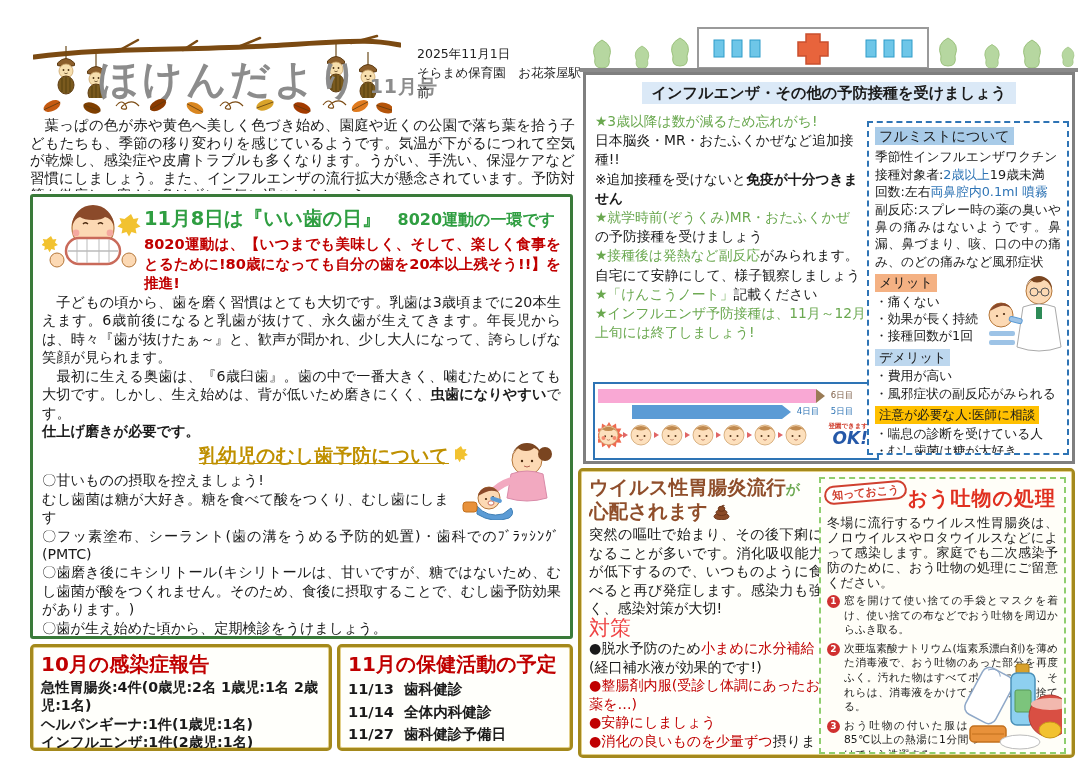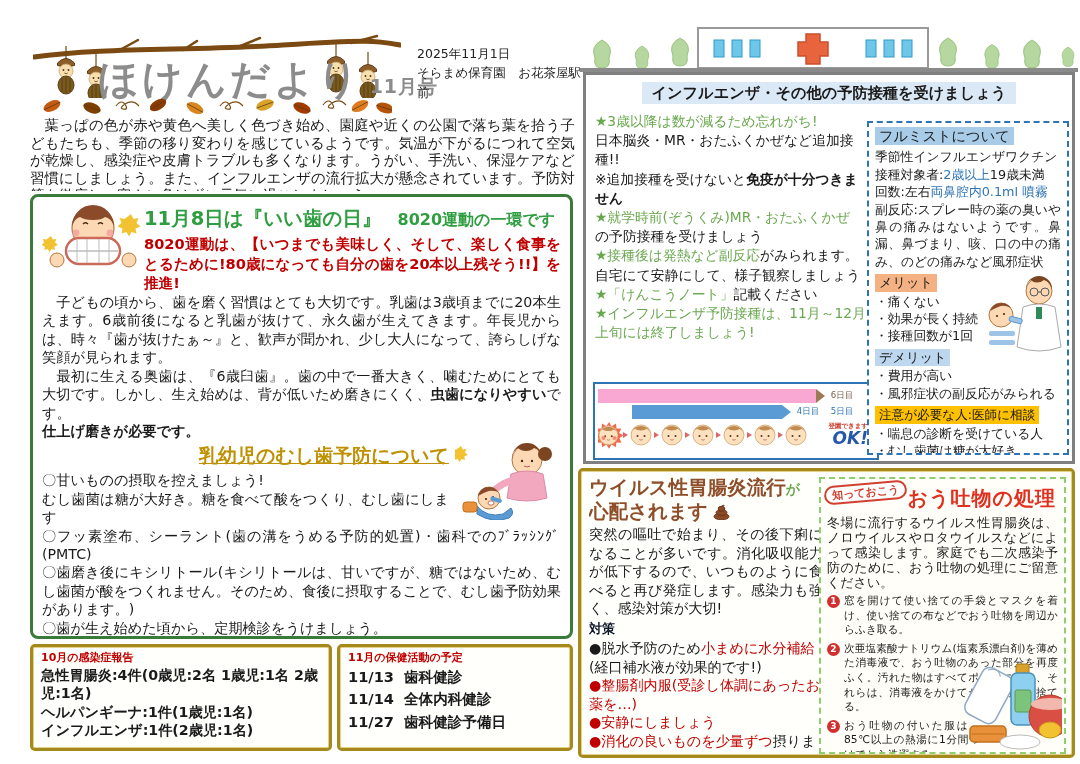--- a/index.html
+++ b/index.html
@@ -6,36 +6,36 @@
 html,body{background:#fff}
 body{width:1080px;height:764px;font-family:"DejaVu Sans","Liberation Sans",sans-serif;color:#1a1a1a}
 #page{position:relative;width:1080px;height:764px;background:#fff;overflow:hidden}
 .abs{position:absolute}
 
 .page-title{position:absolute;left:98px;top:52px;font-size:40px;font-weight:bold;color:#8c8c8c;letter-spacing:3px;white-space:nowrap}
 .issue{font-size:19px;font-weight:bold;color:#8c8c8c;margin-left:8px;letter-spacing:1px}
 .pub{position:absolute;left:417px;top:44px;width:175px;font-size:12.5px;line-height:1.55;color:#222}
 .intro{position:absolute;left:30px;top:117px;width:545px;font-size:14.4px;line-height:17.6px;text-align:justify;overflow:hidden;height:74px}
 
-.greenbox{position:absolute;left:30px;top:194px;width:543px;height:445px;border:3px solid #3a7a3a;border-radius:8px;background:#fff;padding:5px 9px;overflow:hidden}
+.greenbox{position:absolute;left:30px;top:194px;width:543px;height:445px;border:3px solid #3a7a3a;border-radius:3px;background:#fff;padding:5px 9px;overflow:hidden}
 .gb-head{display:flex}
 .toothboy{flex:0 0 102px}
 .gb-headtext{flex:1;padding-top:3px}
 .gb-title{white-space:nowrap;overflow:hidden}
 .gb-title .big{font-size:19.5px;font-weight:bold;color:#2f9e41}
 .gb-title .sub{font-size:16px;font-weight:bold;color:#2f9e41}
 .gb-slogan{color:#c00000;font-weight:bold;font-size:14.6px;line-height:1.35;margin-top:2px;text-align:justify}
 .para{font-size:14.2px;line-height:18.4px;text-align:justify}
 .bold{font-weight:bold}
 .momchild{float:right;margin:0 0 2px 6px}
 .gb-subhead{font-size:19px;font-weight:bold;color:#bf9000;text-decoration:underline;text-align:right;margin:3px 0 2px}
 .bullet{font-size:14.2px;line-height:18.4px;text-align:justify}
 
 .goldbox{position:absolute;border:3px solid #a4891c;border-radius:5px;background:#fffffb;box-shadow:inset 0 0 0 1px #e3d08a;padding:4px 8px;overflow:hidden}
-.gold-title{color:#c00000;font-weight:bold;font-size:11px;line-height:1.35}
+.gold-title{color:#c00000;font-weight:bold;font-size:20px;line-height:1.35}
 .gold-line{font-weight:bold;font-size:14.2px;line-height:1.3}
 .plan-line{font-weight:bold;font-size:14.6px;line-height:1.55}
 .plan-line .d{margin-right:10px}
 
 .building{position:absolute;left:580px;top:26px}
 
 .vaxbox{position:absolute;left:583px;top:72px;width:492px;height:392px;border:3px solid #7f7f7f;background:#fff}
 .vax-title{text-align:center;margin-top:8px}
 .vax-title span{background:#dbe9f7;font-weight:bold;font-size:15.2px;padding:2px 9px}
 .vax-left{position:absolute;left:9px;top:37px;width:272px;height:268px;font-size:13.8px;line-height:19.2px;overflow:hidden}
@@ -66,21 +66,21 @@
 .merit{background:#f4b183}
 .demerit{background:#bdd7ee}
 .caution{background:#ffc000;font-size:12.6px}
 .doctor{position:absolute;right:2px;top:150px}
 
 .gastrobox{position:absolute;left:578px;top:468px;width:497px;height:290px;border:3px solid #a4891c;border-radius:5px;background:#fffffb;box-shadow:inset 0 0 0 1px #e3d08a;overflow:hidden}
 .gastro-left{position:absolute;left:8px;top:5px;width:234px;height:278px;overflow:hidden}
 .brown{color:#8f4e2a;font-weight:bold;font-size:19.5px;line-height:24px}
 .ggreen{color:#6aa84f;font-size:14px;font-weight:bold}
 .gbody{font-size:14.1px;line-height:18.6px;text-align:justify;margin-top:1px}
-.taisaku{color:#0f172a;font-weight:bold;font-size:13px;line-height:21px}
+.taisaku{color:#ef4444;font-weight:normal;font-size:21px;line-height:21px}
 .red{color:#c00000}
 .mline{font-size:14.1px;line-height:18.6px}
 
 .vomitbox{position:absolute;right:6px;top:6px;width:247px;height:277px;border:2px dashed #8fce6e;background:#fffef8;padding:3px 6px;overflow:hidden}
 .bubble{position:absolute;left:3px;top:4px;border:2px solid #d04030;color:#d04030;border-radius:11px;font-size:11px;font-weight:bold;padding:0 6px;transform:rotate(-5deg);background:#fff;white-space:nowrap}
 .vtitle{color:#e03020;font-size:20px;font-weight:bold;text-align:right;letter-spacing:1px;margin:3px 2px 3px 0;white-space:nowrap;overflow:hidden}
 .vintro{font-size:13px;line-height:15px;color:#222;text-align:justify}
 .step{display:flex;gap:4px;font-size:10.7px;line-height:14.6px;margin-top:4px}
 .badge{flex:0 0 13px;height:13px;border-radius:50%;background:#d03030;color:#fff;font-size:9px;line-height:13px;text-align:center;margin-top:1px;font-weight:bold}
 .stext{text-align:justify}

